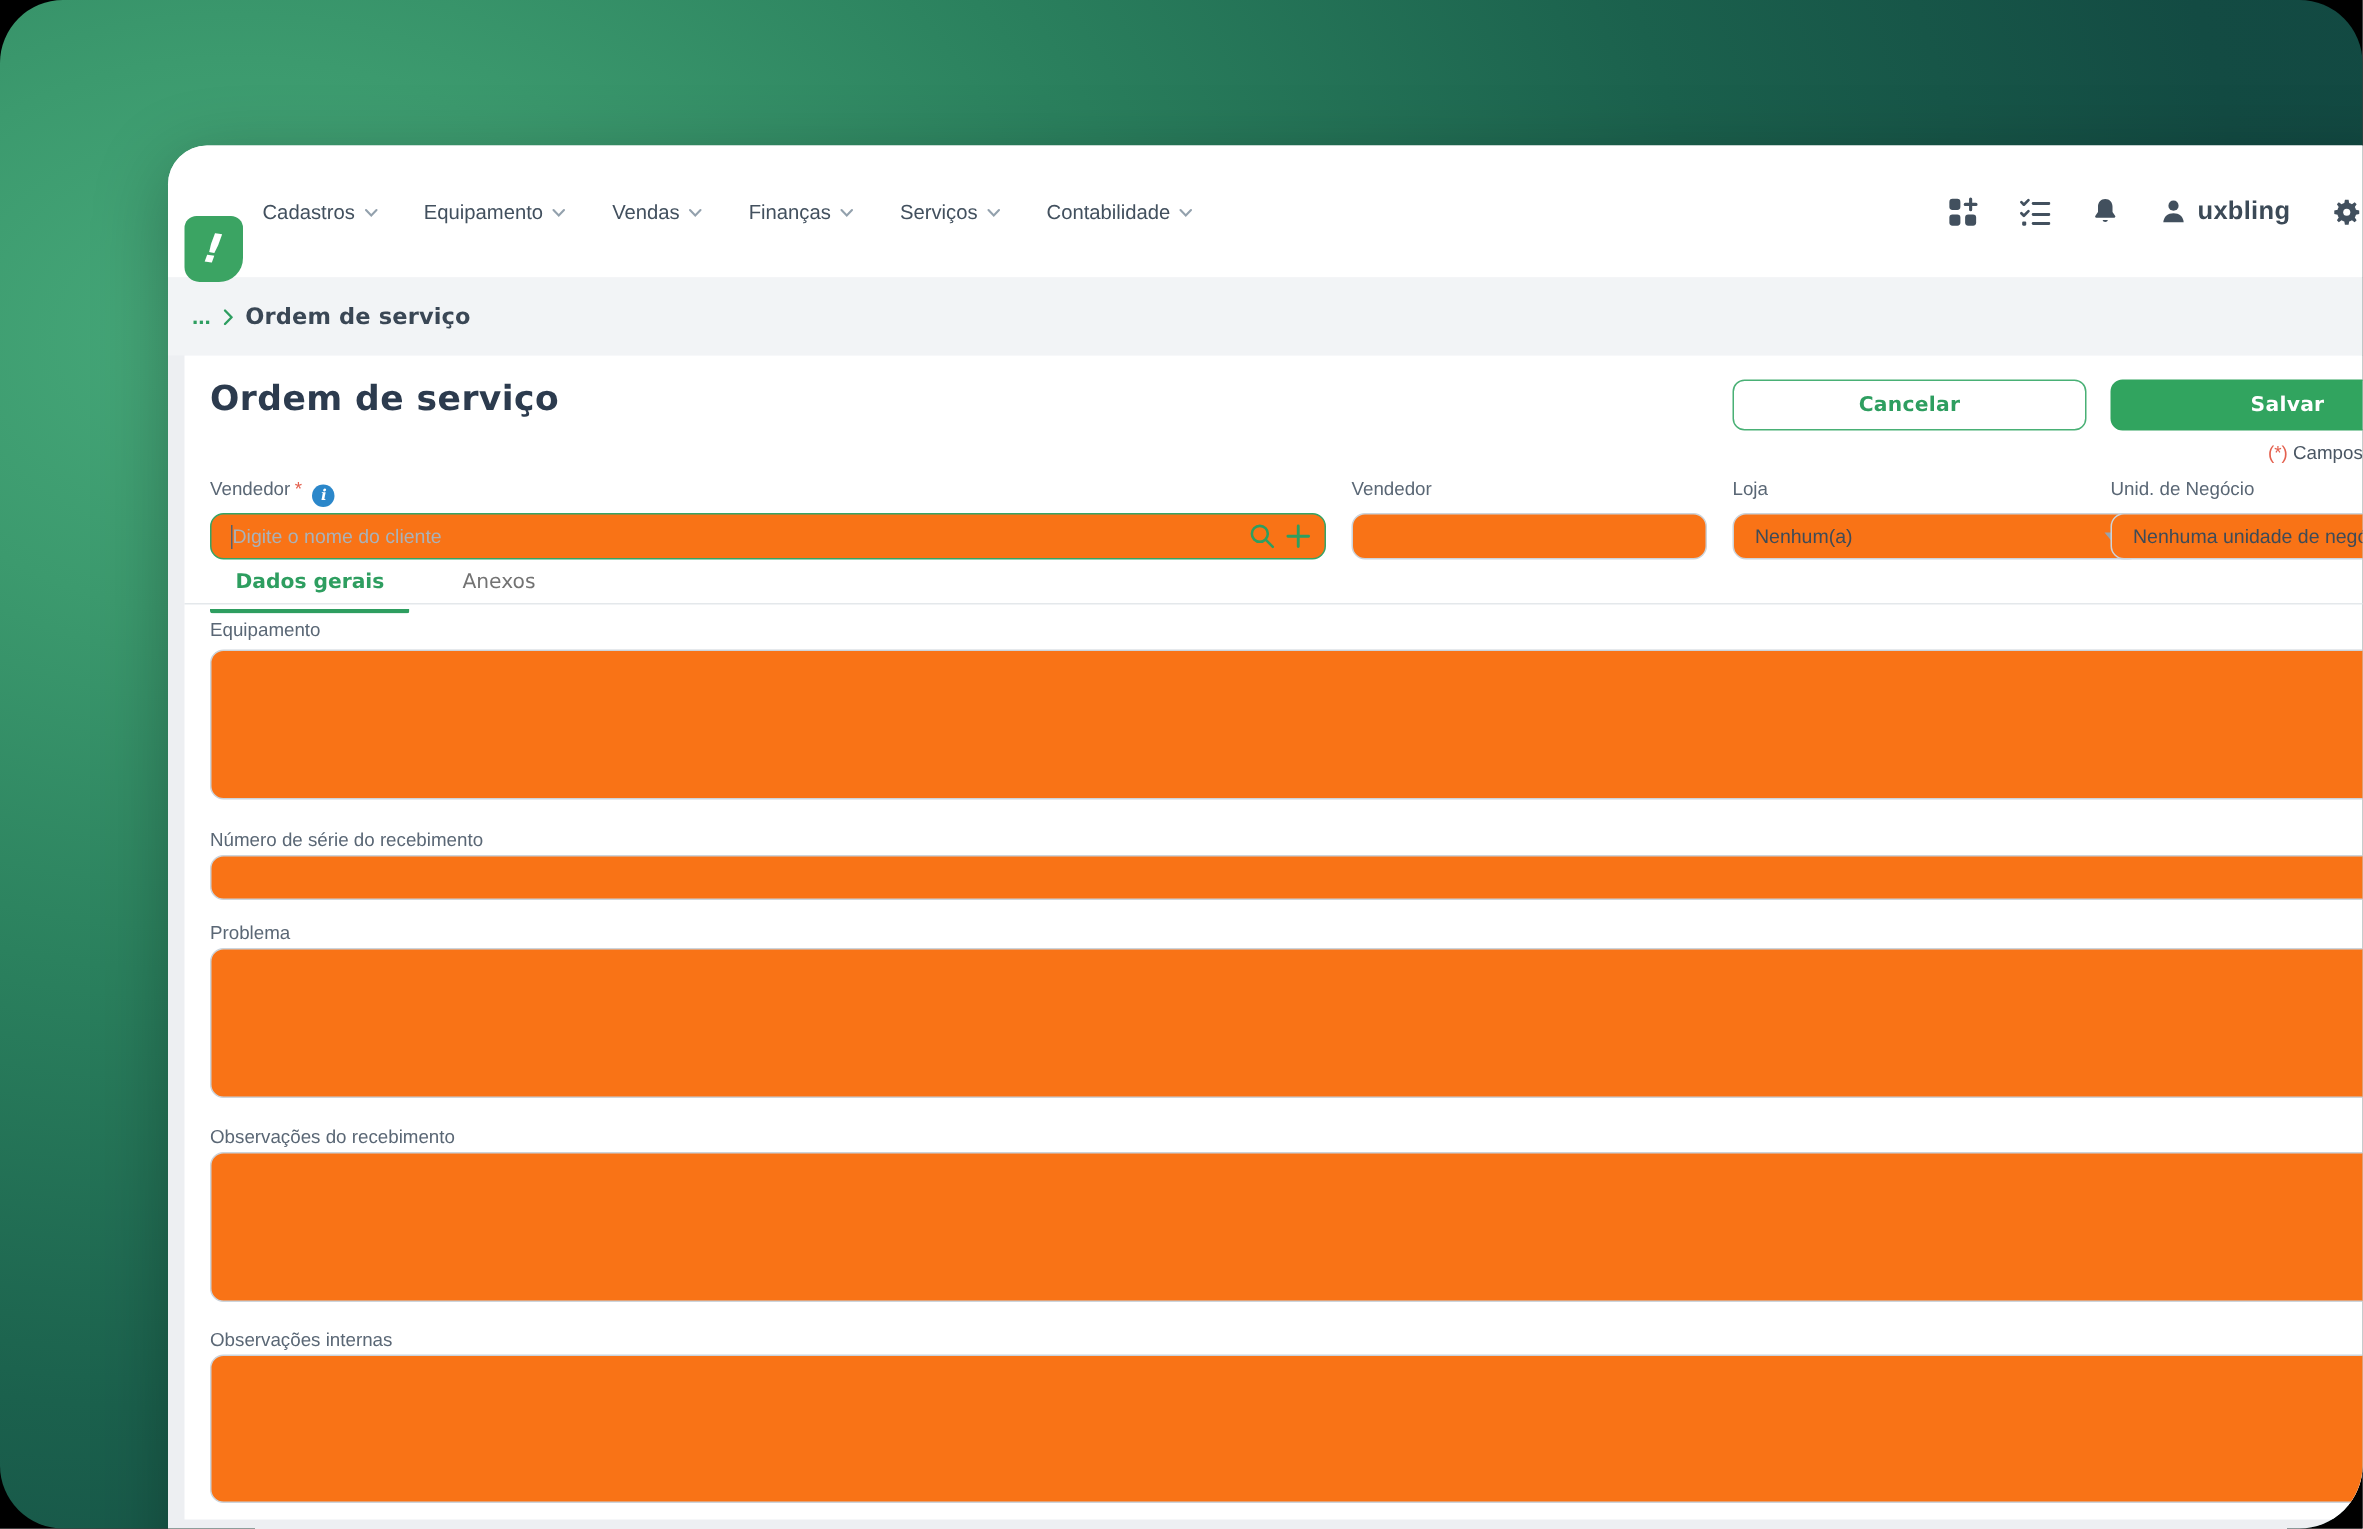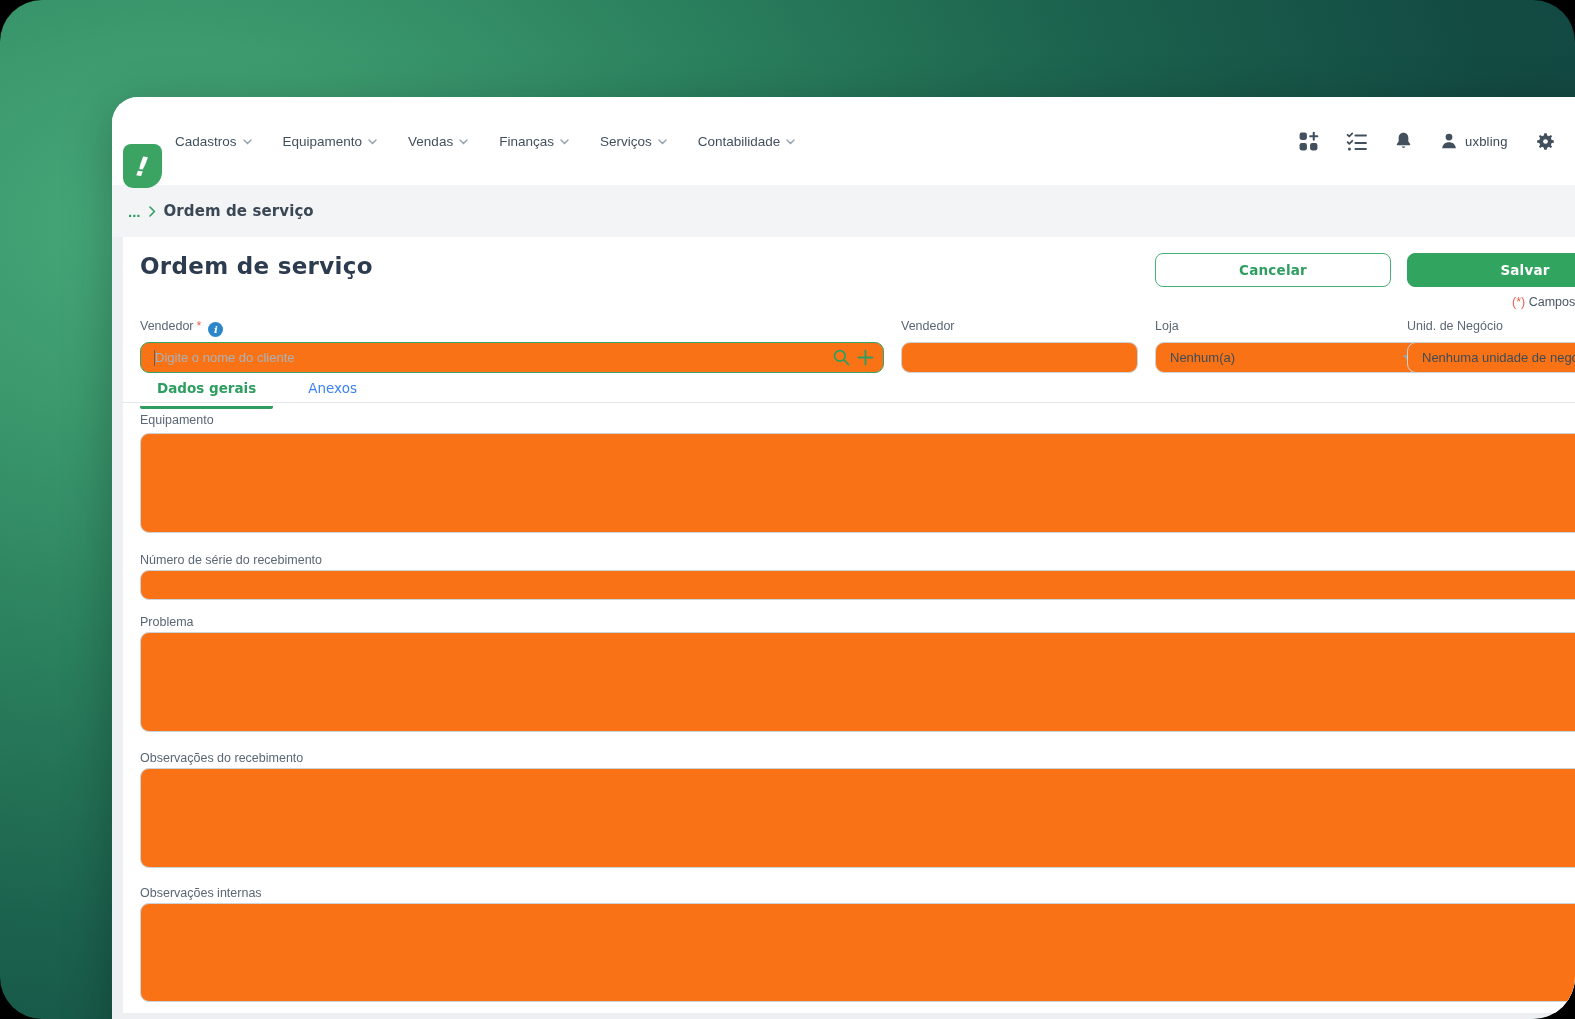--- a/index.html
+++ b/index.html
@@ -23,21 +23,21 @@
       transform:rotate(9deg);line-height:1;font-family:"DejaVu Sans",sans-serif;}
 
   .nav-menu{position:absolute;left:63px;top:0;height:88px;display:flex;align-items:center;gap:31px;}
   .nav-item{display:flex;align-items:center;gap:6px;cursor:pointer;color:#42505e;
       font-size:13.5px;font-weight:500;white-space:nowrap;}
   .nav-item svg{margin-top:2px;}
 
   .nav-right{position:absolute;left:1186px;top:0;height:88px;display:flex;align-items:center;gap:27px;}
   .icon-btn{display:flex;align-items:center;cursor:pointer;color:#42505e;}
   .user-chip{display:flex;align-items:center;gap:7px;cursor:pointer;color:#3c4a57;}
-  .user-chip .uname{font-size:13px;font-weight:400;letter-spacing:.2px;}
+  .user-chip .uname{font-size:17px;font-weight:700;letter-spacing:.2px;}
 
   .crumb-bar{position:absolute;left:0;top:88px;width:100%;height:52px;background:#f2f4f6;
       display:flex;align-items:center;padding-left:16px;}
   .crumb{display:flex;align-items:center;gap:8px;}
   .crumb .dots{color:#2e9e60;font-weight:700;font-size:15px;cursor:pointer;line-height:1;}
   .crumb .cur{color:#3a4755;font-weight:700;font-size:15px;font-family:"DejaVu Sans",sans-serif;letter-spacing:.1px;}
 
   
   .card{position:absolute;left:11px;top:140px;width:1520px;height:776px;background:#ffffff;}
 
@@ -71,21 +71,21 @@
   .caret-bar{position:absolute;left:13px;top:7px;width:1px;height:16px;background:#55616d;}
   .in-icons{position:absolute;right:9px;top:0;height:100%;display:flex;align-items:center;gap:6px;}
   .in-icons .icon-btn{color:#2e9e60;}
 
   .select{cursor:pointer;display:flex;align-items:center;padding:0 14px;overflow:hidden;}
   .select .val{font-size:13px;color:#3e4b58;white-space:nowrap;flex:1;}
   .sel-caret{width:0;height:0;border-left:5px solid transparent;border-right:5px solid transparent;
       border-top:6px solid #97a3ad;margin-left:8px;flex:none;}
 
   .tabs{position:absolute;left:17px;top:143px;display:flex;gap:18px;}
-  .tab{font-size:13.5px;padding:0 17px 10px 17px;cursor:pointer;color:#3b82f6;
+  .tab{font-size:13.5px;padding:0 17px 10px 17px;cursor:pointer;color:#737373;
       font-family:"DejaVu Sans",sans-serif;}
   .tab.active{color:#2e9e60;font-weight:700;border-bottom:3px solid #2e9e60;border-radius:0 0 2px 2px;}
   .tabs-rule{position:absolute;left:0;top:165px;width:100%;height:1px;background:#e4e8eb;}
 
   svg{display:block;}
 </style>
 </head>
 <body>
 
 <div class="bg">

